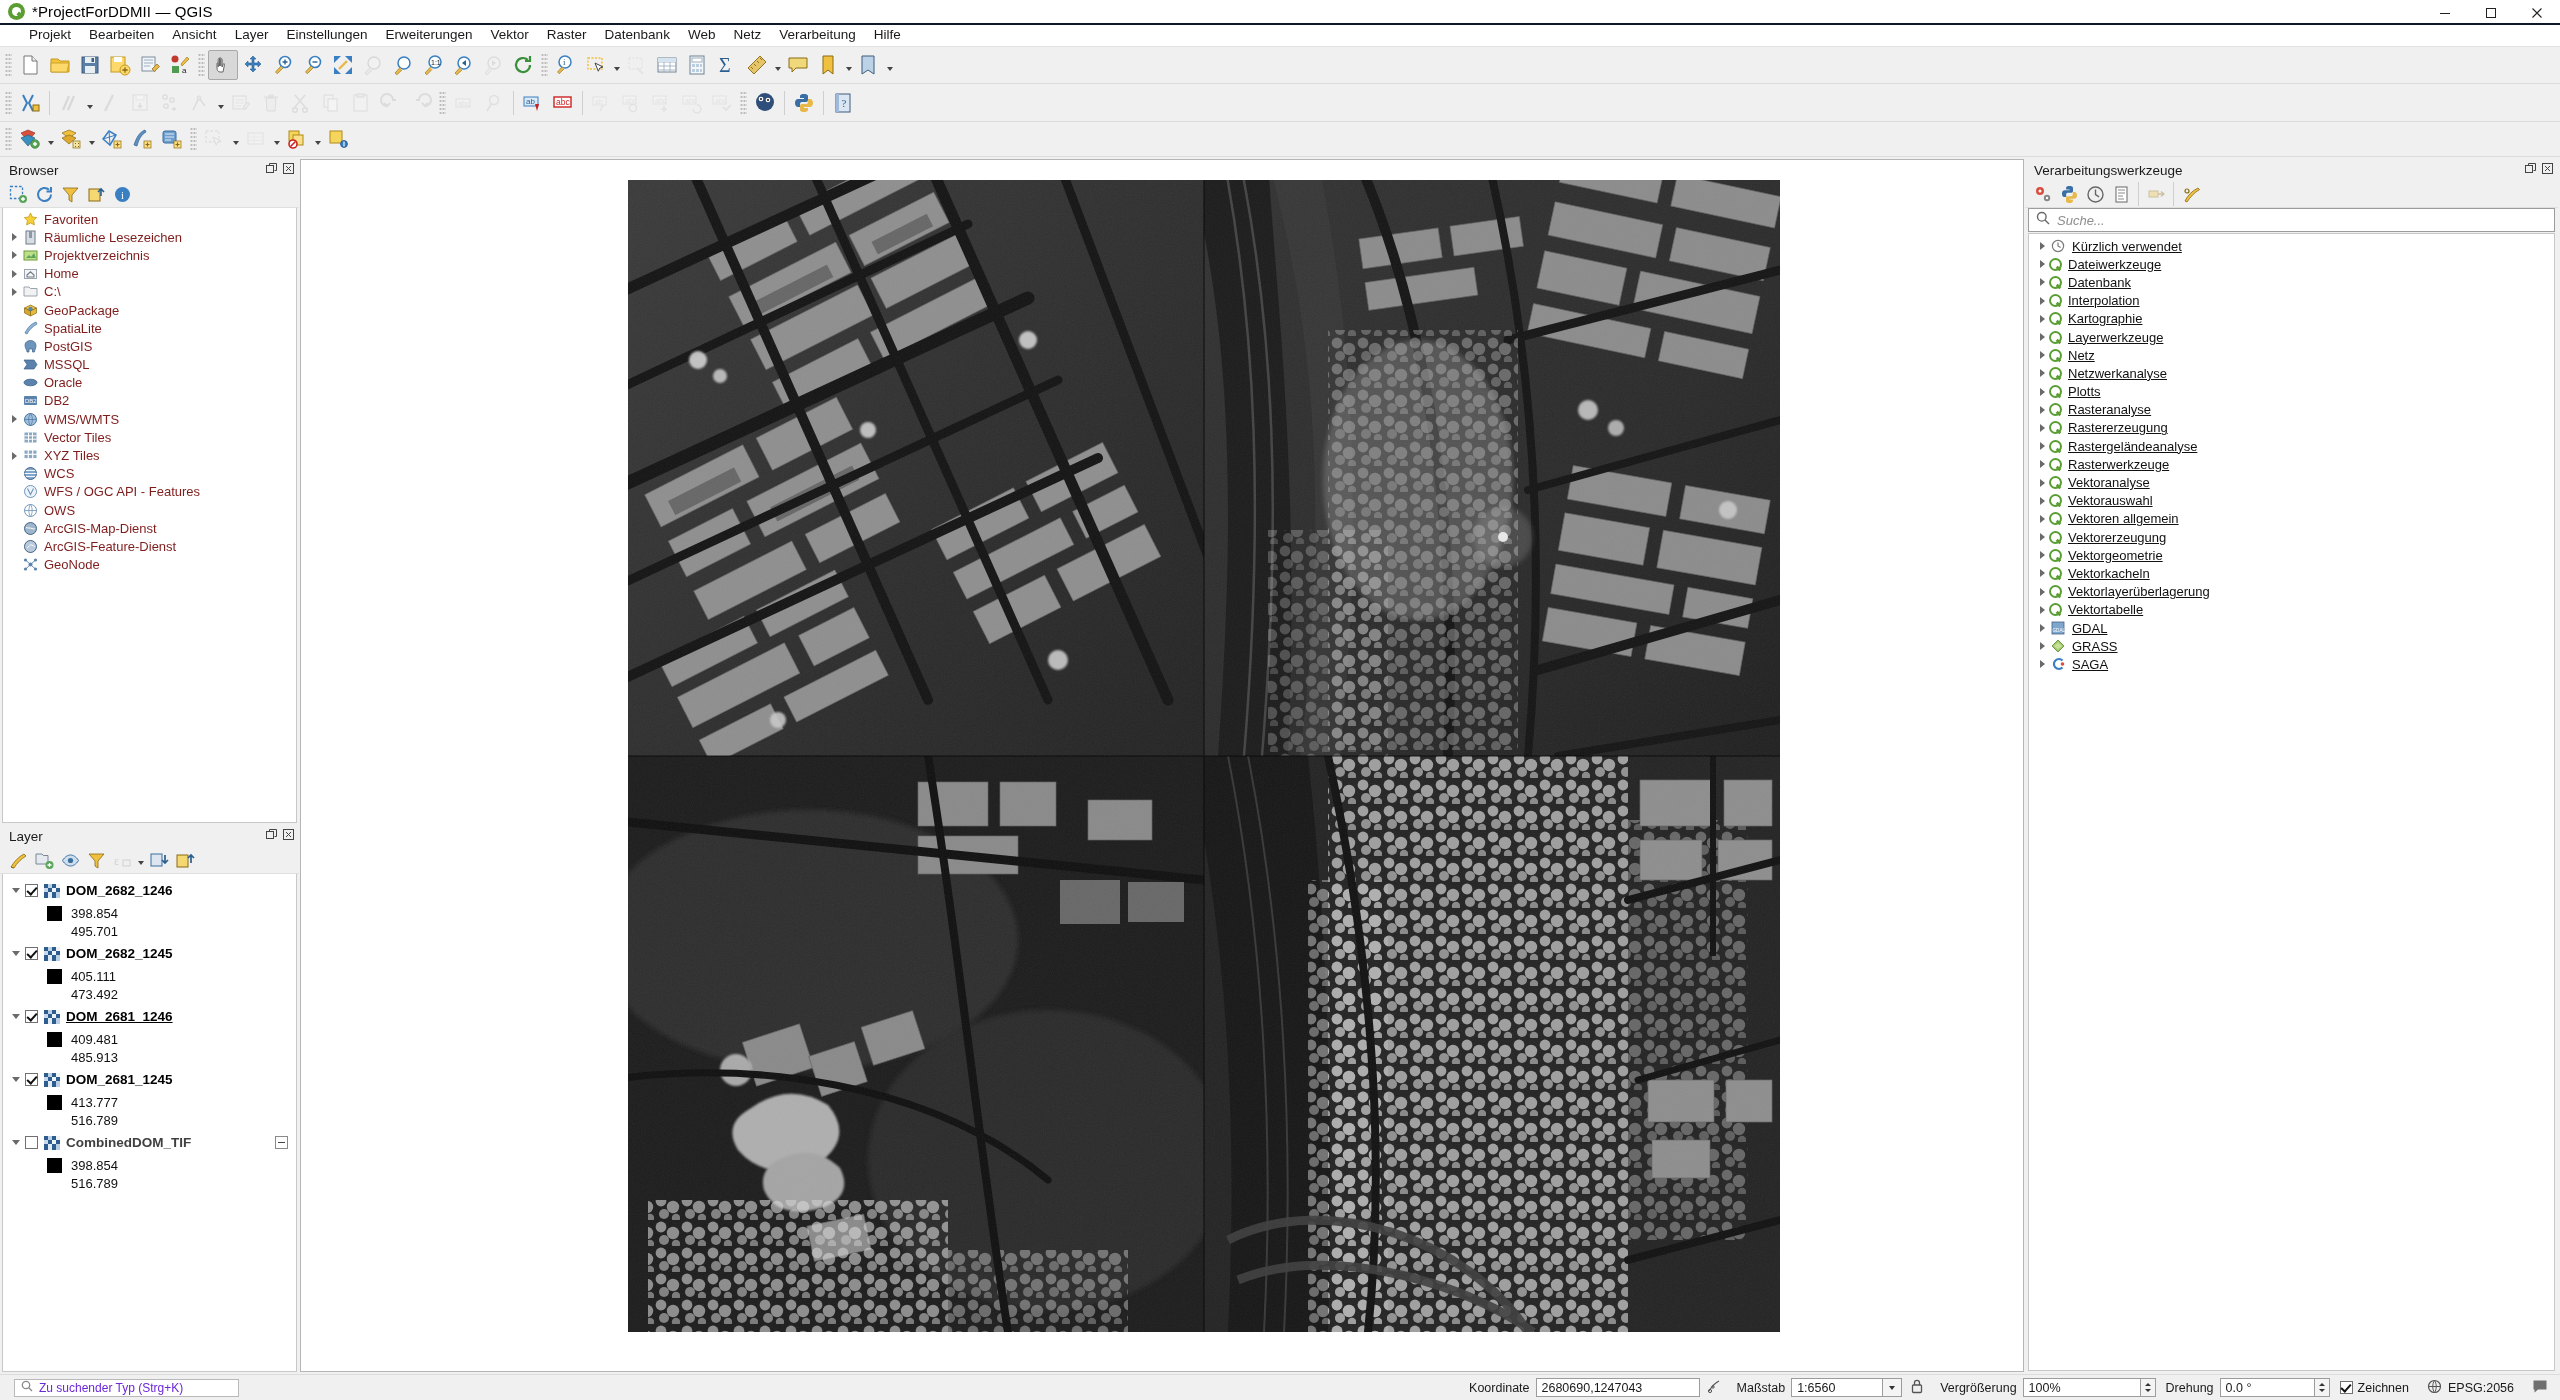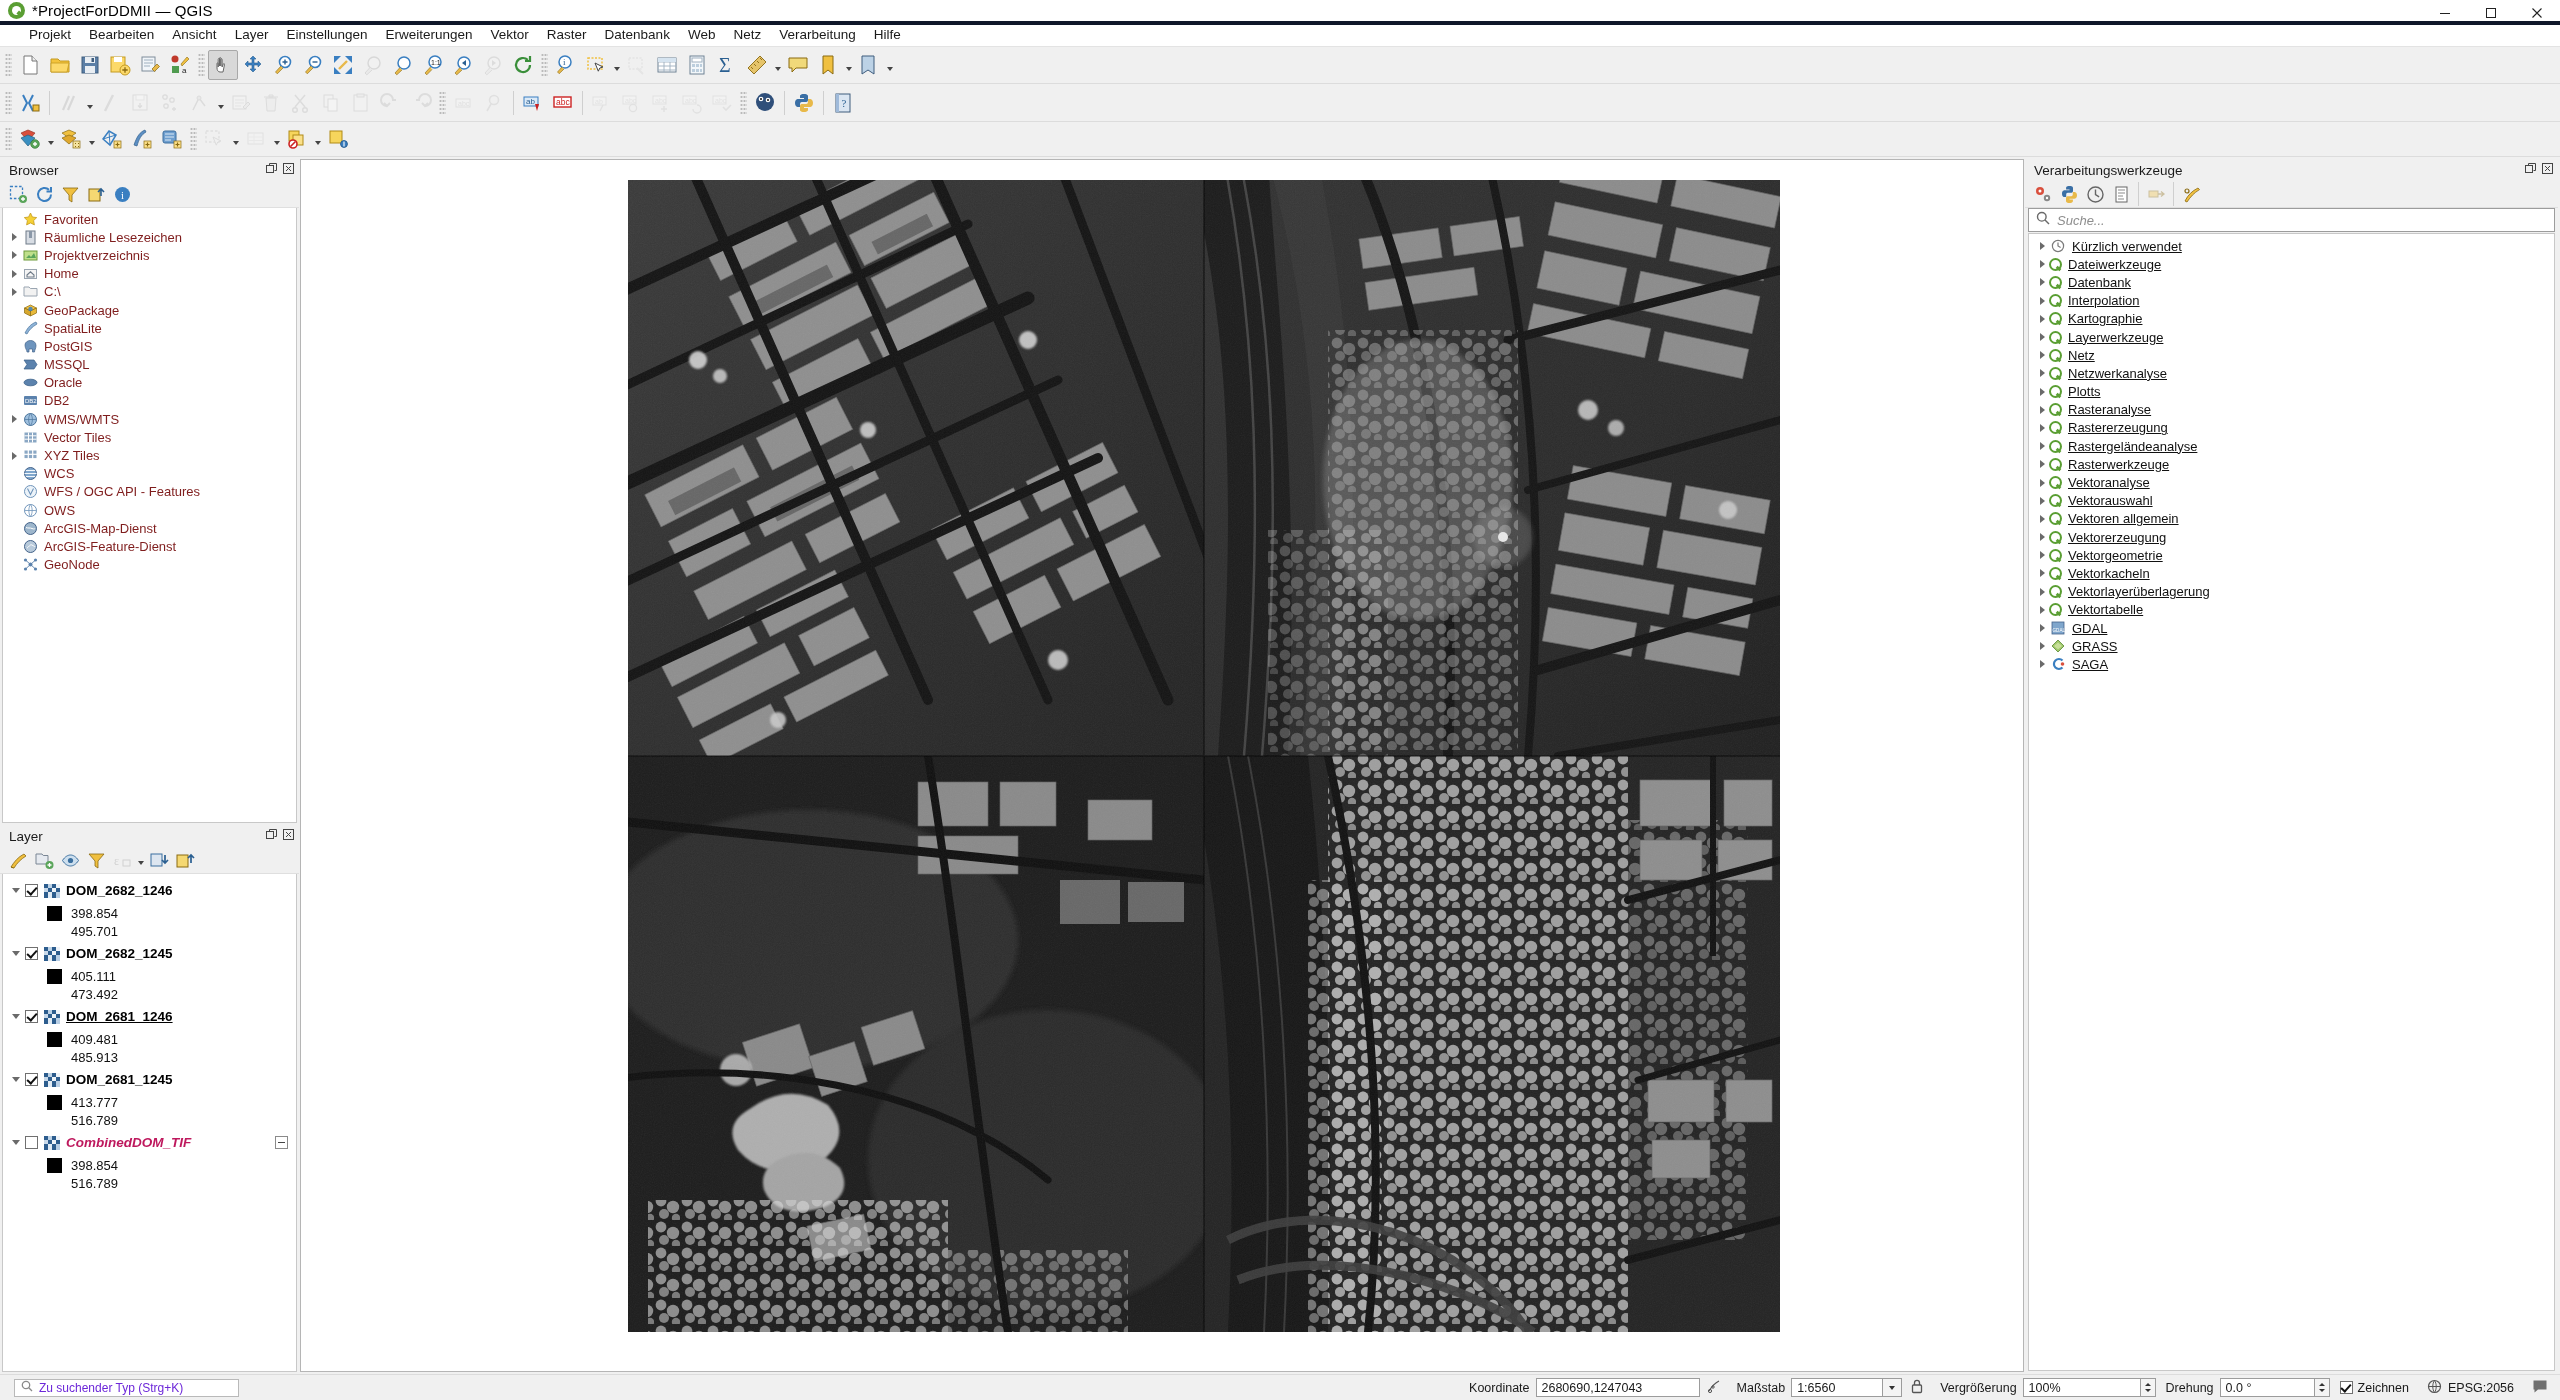--- a/index.html
+++ b/index.html
@@ -14,21 +14,21 @@
     width: 2560px; height: 1400px;
     display: flex; flex-direction: column;
     background: #f0f0f0;
   }
 
   
   .titlebar {
     height: 25px; min-height: 25px;
     background: #ffffff;
     display: flex; align-items: center;
-    border-bottom: 4px solid #0f172a;
+    border-bottom: 2px solid #0f172a;
     position: relative;
   }
   .title-logo {
     width: 17px; height: 17px; margin-left: 8px; margin-right: 7px;
     position: relative; flex: none;
   }
   .title-logo .q-outer {
     position:absolute; left:0; top:0; width:17px; height:17px;
     border-radius: 50%; background: #5a9e33;
   }
@@ -170,21 +170,21 @@
   .lyr-cb {
     width:13px; height:13px; border:1px solid #707070; background:#fff;
     display:flex; align-items:center; justify-content:center; flex:none; margin-right:6px;
   }
   .lyr-cb.checked:after {
     content:""; display:block; width:4px; height:8px;
     border:solid #111; border-width:0 2px 2px 0; transform: rotate(42deg); margin-bottom:2px;
   }
   .lyr-name { font-weight:bold; color:#000; }
   .lyr-name.sel { text-decoration: underline; }
-  .lyr-name.off { font-weight:bold; font-style:italic; color:#be185d; }
+  .lyr-name.off { font-weight:bold; color:#404040; }
   .lyr-sub { height:18px; display:flex; align-items:center; font-size:13px; color:#111; padding-left:44px; }
   .sw-black { width:15px; height:15px; background:#000; margin-right:9px; flex:none; }
   .raster-icon {
     width:16px; height:14px; flex:none; margin-right:6px;
     background:
       linear-gradient(to right, #2d5d8e 0 0) 0 0/4px 4px no-repeat,
       linear-gradient(to right, #bcd2e6 0 0) 4px 0/4px 4px no-repeat,
       linear-gradient(to right, #2d5d8e 0 0) 8px 0/4px 4px no-repeat,
       linear-gradient(to right, #eef3f8 0 0) 12px 0/4px 4px no-repeat,
       linear-gradient(to right, #c9d9e9 0 0) 0 4px/4px 4px no-repeat,

